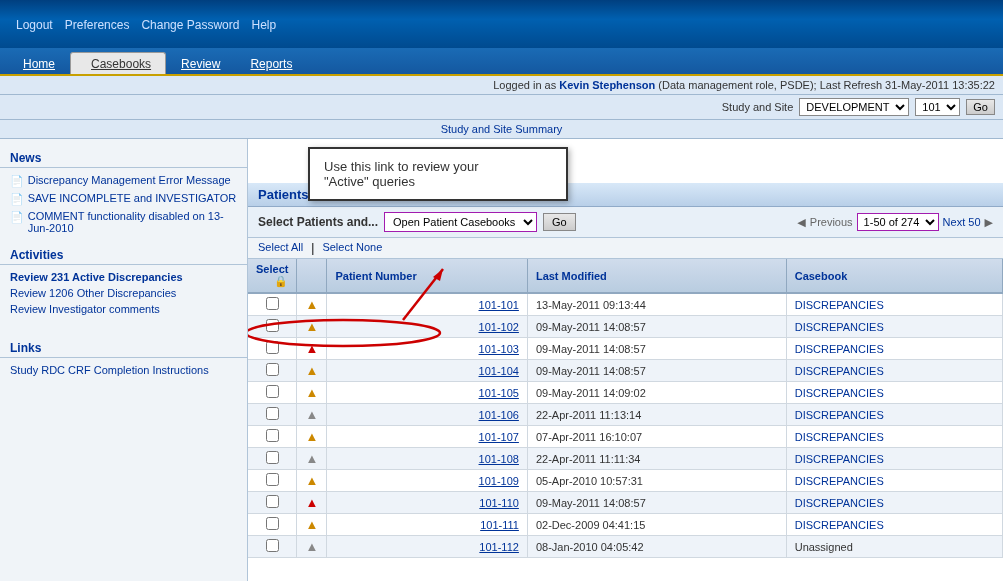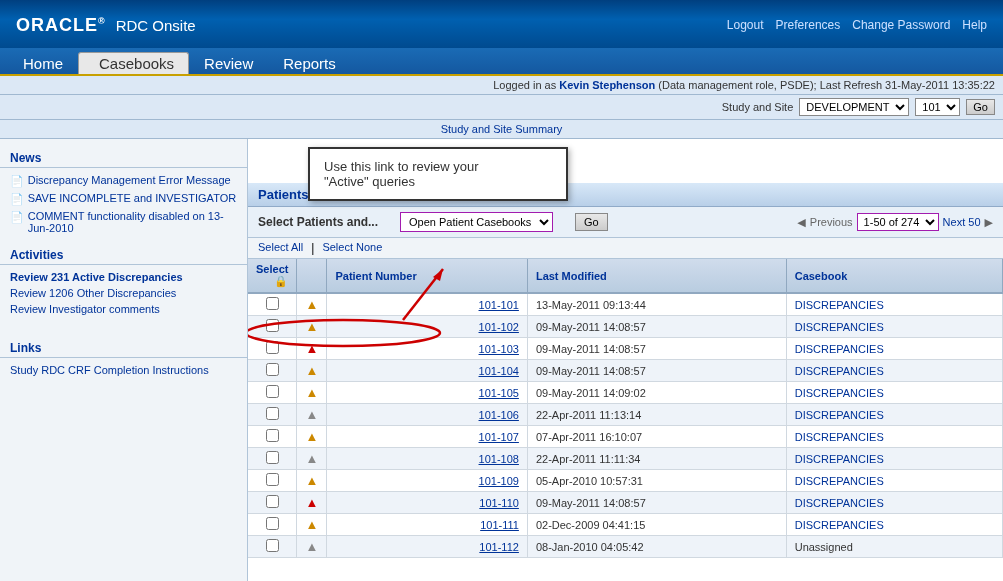--- a/index.html
+++ b/index.html
@@ -32,28 +32,29 @@
       background: linear-gradient(180deg, #1a6bb5 0%, #1458a0 100%);
       height: 28px;
       display: flex;
       align-items: flex-end;
       padding-left: 8px;
       border-bottom: 2px solid #c8a000;
     }
     .nav-tab {
       padding: 4px 14px;
       color: #fff;
-      font-size: 15px;
+      font-size: 12px;
       cursor: pointer;
       border: 1px solid transparent;
       border-bottom: none;
       border-radius: 3px 3px 0 0;
       height: 22px;
       display: flex;
       align-items: center;
+      text-decoration: underline;
     }
     .nav-tab.active {
       background: #e8e8e8;
       color: #333;
       border-color: #999;
       padding-left: 20px;
     }
 
     
     .status-bar {
@@ -169,21 +170,21 @@
       font-size: 13px;
       color: #003399;
       border-bottom: 1px solid #90aac8;
       margin-top: 44px;
     }
     .patients-controls {
       background: #e8f0f8;
       padding: 5px 10px;
       display: flex;
       align-items: center;
-      gap: 22px;
+      gap: 6px;
       border-bottom: 1px solid #b0c4d8;
     }
     .patients-controls label { font-size: 12px; color: #333; font-weight: bold; }
     .patients-controls select {
       font-size: 11px;
       border: 1px solid #a21caf;
       padding: 2px 4px;
       background: #fff;
     }
     .patients-controls .go-btn {
@@ -243,24 +244,20 @@
     .patients-table tbody td:first-child { text-align: center; }
     .patients-table tbody td:nth-child(2) { text-align: center; }
     .patients-table tbody td:nth-child(3) { text-align: right; color: #003399; }
     .patients-table tbody td:nth-child(4) { color: #333; }
     .patients-table tbody td:nth-child(5) { color: #003399; }
   </style>
 </head>
 <body>
 
 <div class="app-header">
-  <div class="app-logo">
-    <span style="color:#fff;font-size:18px;font-weight:bold;letter-spacing:1px;">ORACLE<span style="font-size:9px;vertical-align:super;">®</span></span>
-    <span style="color:#fff;font-size:15px;margin-left:4px;">RDC Onsite</span>
-  </div>
   <div class="header-links">
     <a href="#">Logout</a>
     <a href="#">Preferences</a>
     <a href="#">Change Password</a>
     <a href="#">Help</a>
   </div>
 </div>
 
 <div class="nav-bar">
   <div class="nav-tab">Home</div>

